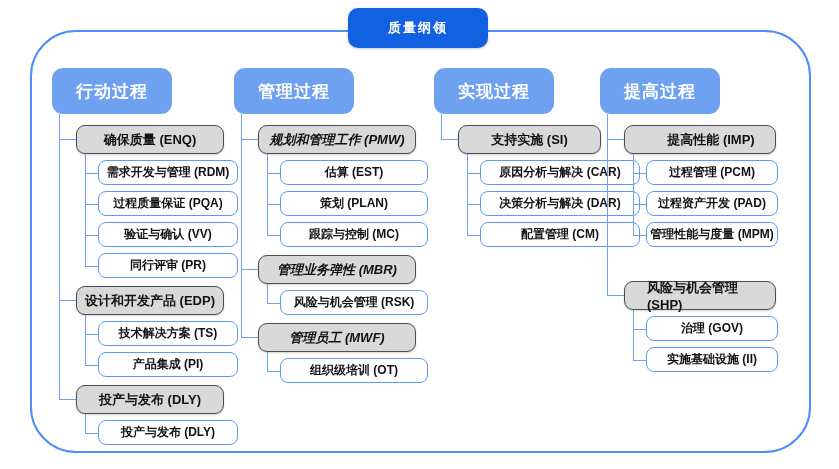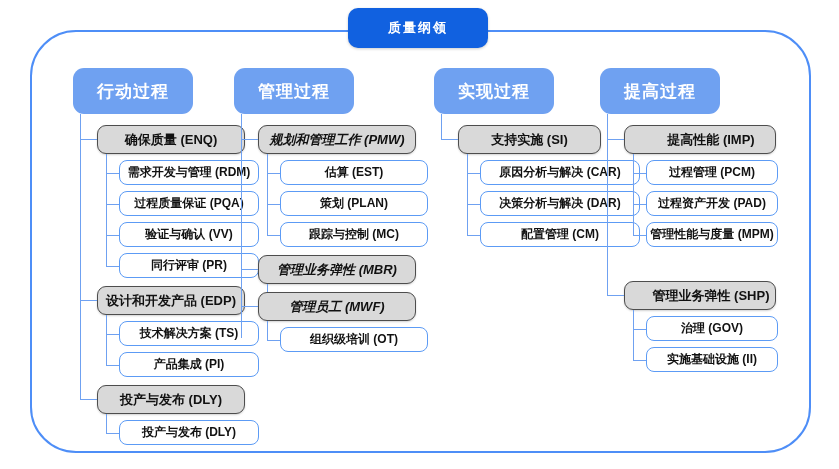--- a/index.html
+++ b/index.html
@@ -21,21 +21,21 @@
     position:absolute; left:348px; top:8px; width:140px; height:40px;
     background:var(--title-bg); color:#fff; border-radius:10px;
     display:flex; align-items:center; justify-content:center;
     font-size:13px; font-weight:bold; letter-spacing:2px; z-index:3;
     box-shadow:0 1px 3px rgba(0,0,0,.2);
   }
 
   .columns { position:absolute; inset:0; z-index:2; }
 
   .column { position:absolute; top:68px; }
-  .col-1 { left:73px; }
+  .col-1 { left:52px; }
   .col-2 { left:234px; }
   .col-3 { left:434px; }
   .col-4 { left:600px; }
 
   .col-header {
     width:120px; height:46px; background:var(--header-bg); color:#fff;
     border-radius:11px; display:flex; align-items:center; justify-content:center;
     font-size:17px; font-weight:bold; letter-spacing:1px;
   }
 
@@ -135,20 +135,23 @@
             <div class="subtrunk" style="top: 29px; height: 80.5px;"></div>
             <div class="children">
               <div class="child-box">估算 (EST)</div>
               <div class="child-box">策划 (PLAN)</div>
               <div class="child-box">跟踪与控制 (MC)</div>
             </div>
           </div>
           <div class="group">
             <div class="parent-box">管理业务弹性 (MBR)</div>
             <div class="subtrunk" style="top: 29px; height: 18.5px;"></div>
+            <div class="children">
+              <div class="child-box">风险与机会管理 (RSK)</div>
+            </div>
           </div>
           <div class="group">
             <div class="parent-box">管理员工 (MWF)</div>
             <div class="subtrunk" style="top: 29px; height: 18.5px;"></div>
             <div class="children">
               <div class="child-box">组织级培训 (OT)</div>
             </div>
           </div>
         </div>
       </div>
@@ -174,21 +177,21 @@
           <div class="group">
             <div class="parent-box">提高性能 (IMP)</div>
             <div class="subtrunk" style="top: 29px; height: 80.5px;"></div>
             <div class="children">
               <div class="child-box">过程管理 (PCM)</div>
               <div class="child-box">过程资产开发 (PAD)</div>
               <div class="child-box">管理性能与度量 (MPM)</div>
             </div>
           </div>
           <div class="group">
-            <div class="parent-box">管理业务弹性 (SHP)</div>
+            <div class="parent-box">风险与机会管理 (SHP)</div>
             <div class="subtrunk" style="top: 29px; height: 49.5px;"></div>
             <div class="children">
               <div class="child-box">治理 (GOV)</div>
               <div class="child-box">实施基础设施 (II)</div>
             </div>
           </div>
         </div>
       </div>
     </div>
 </div>

